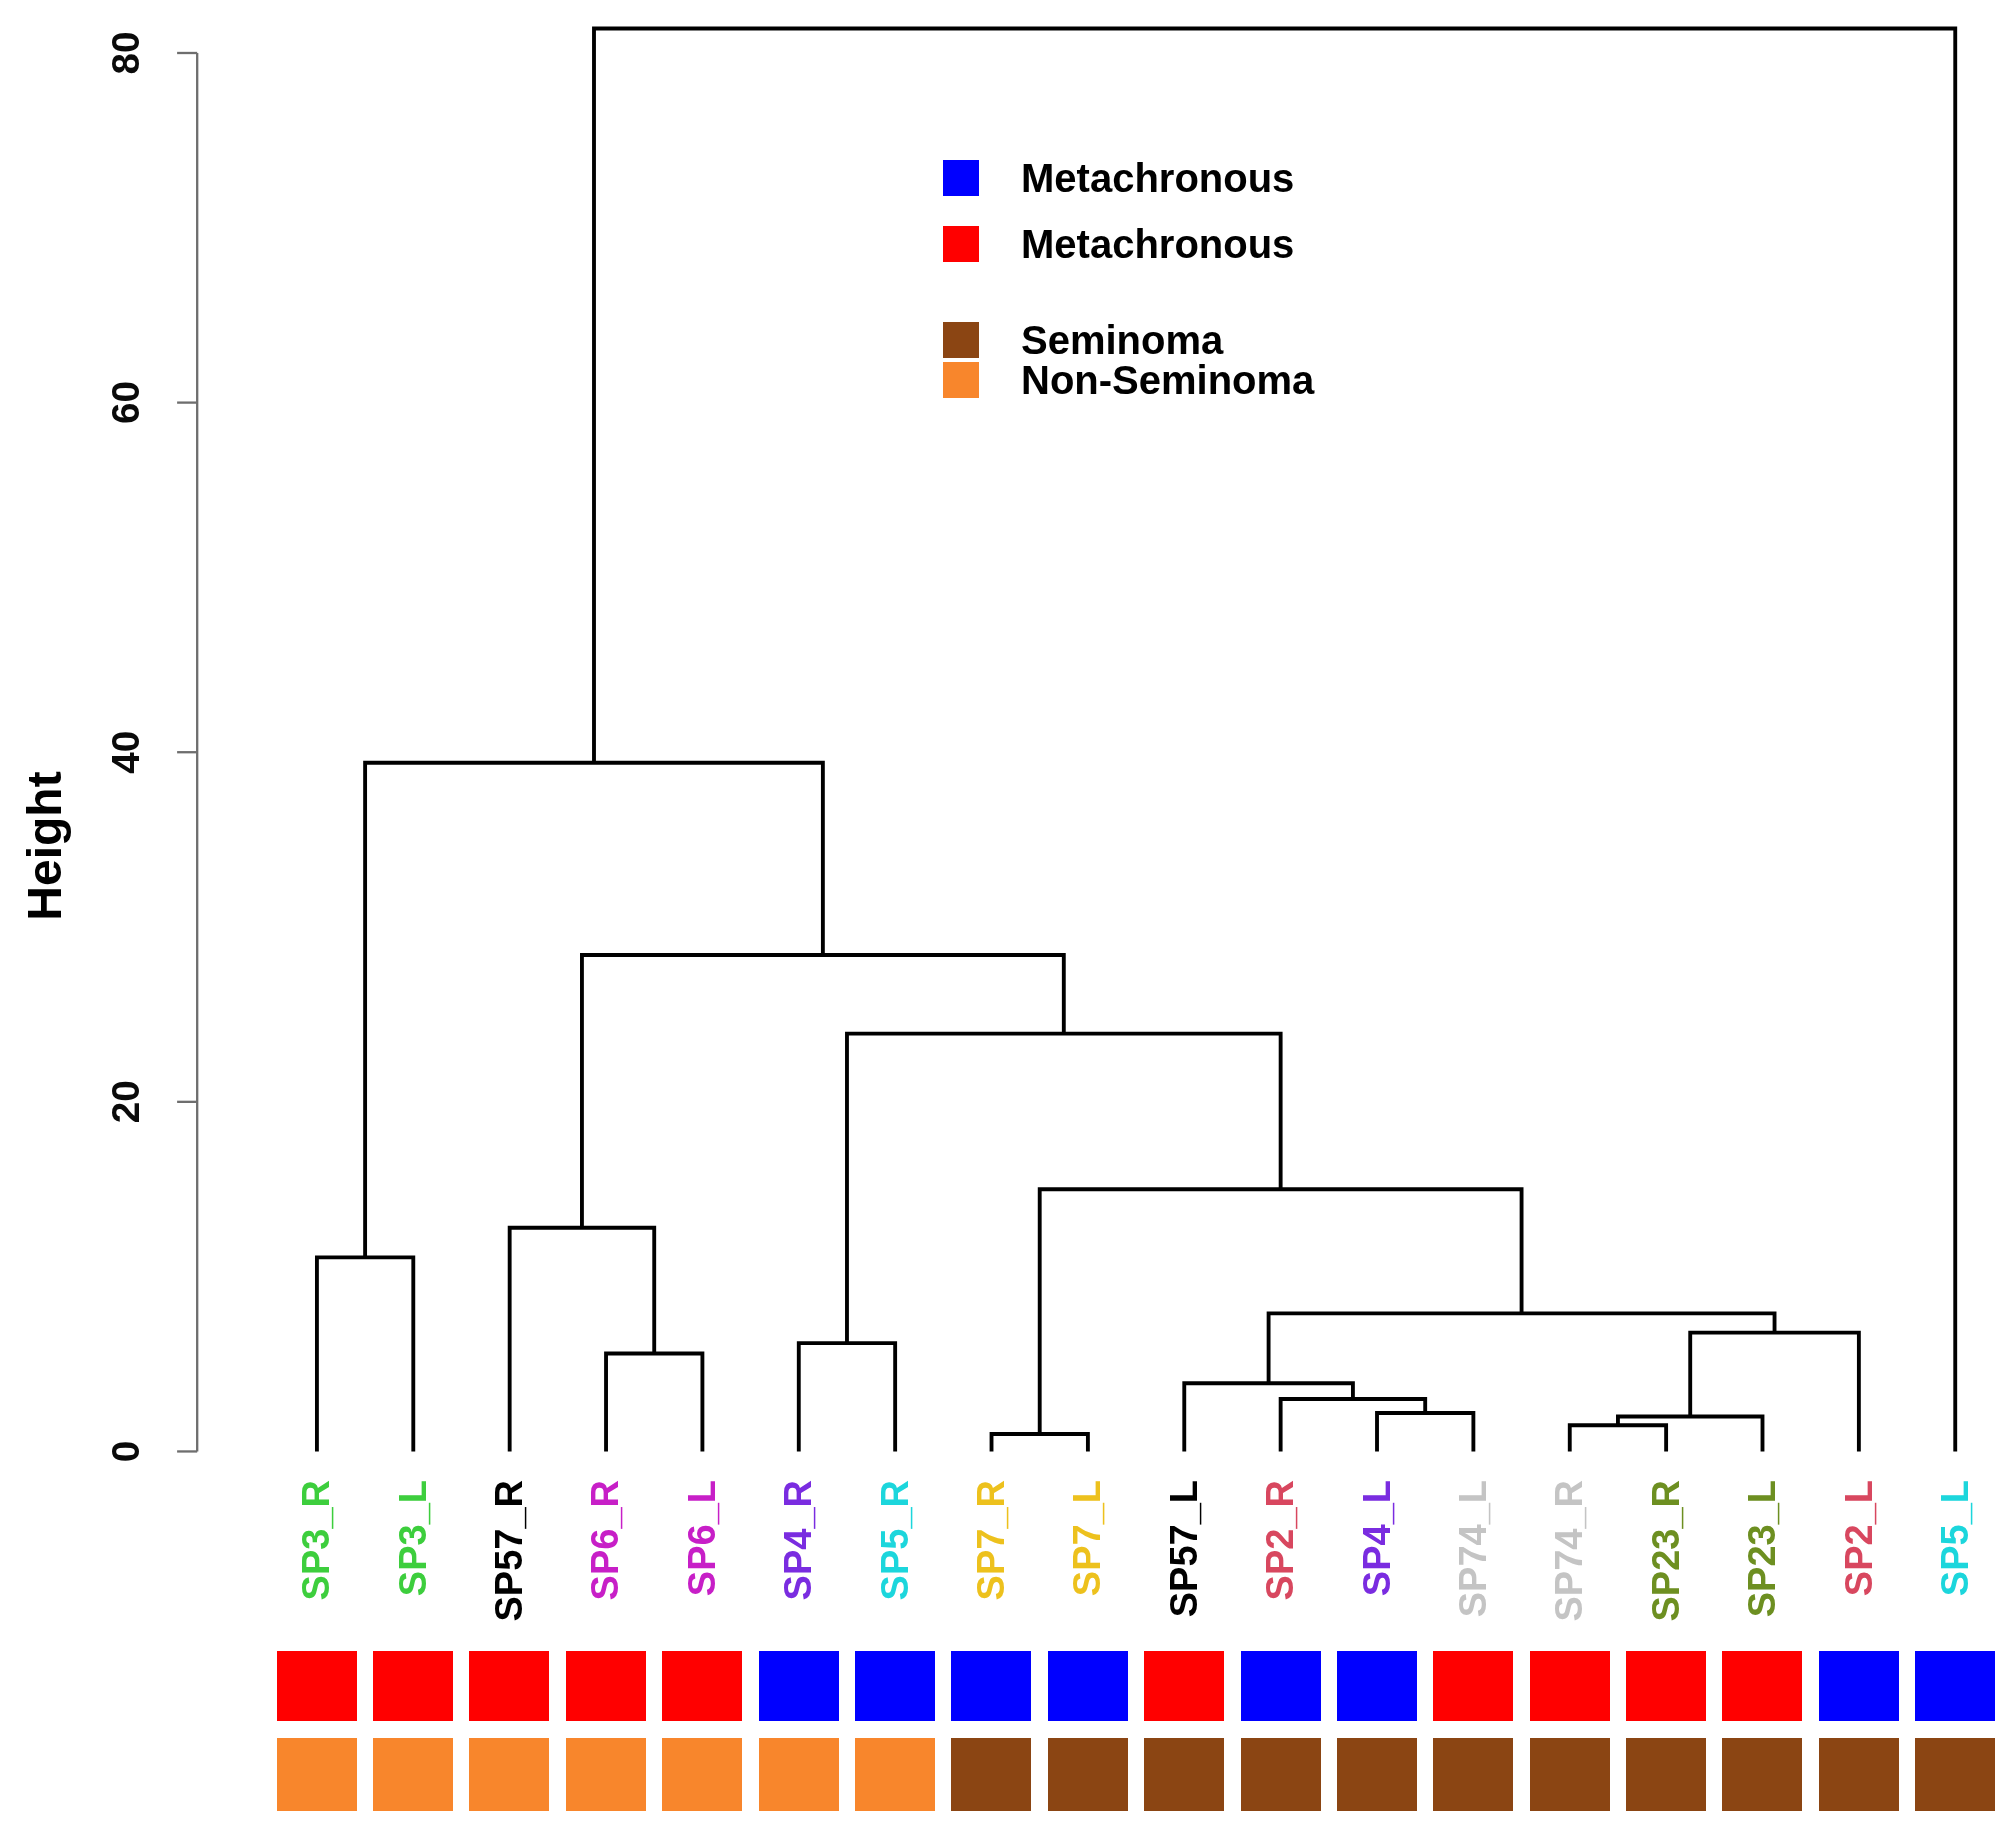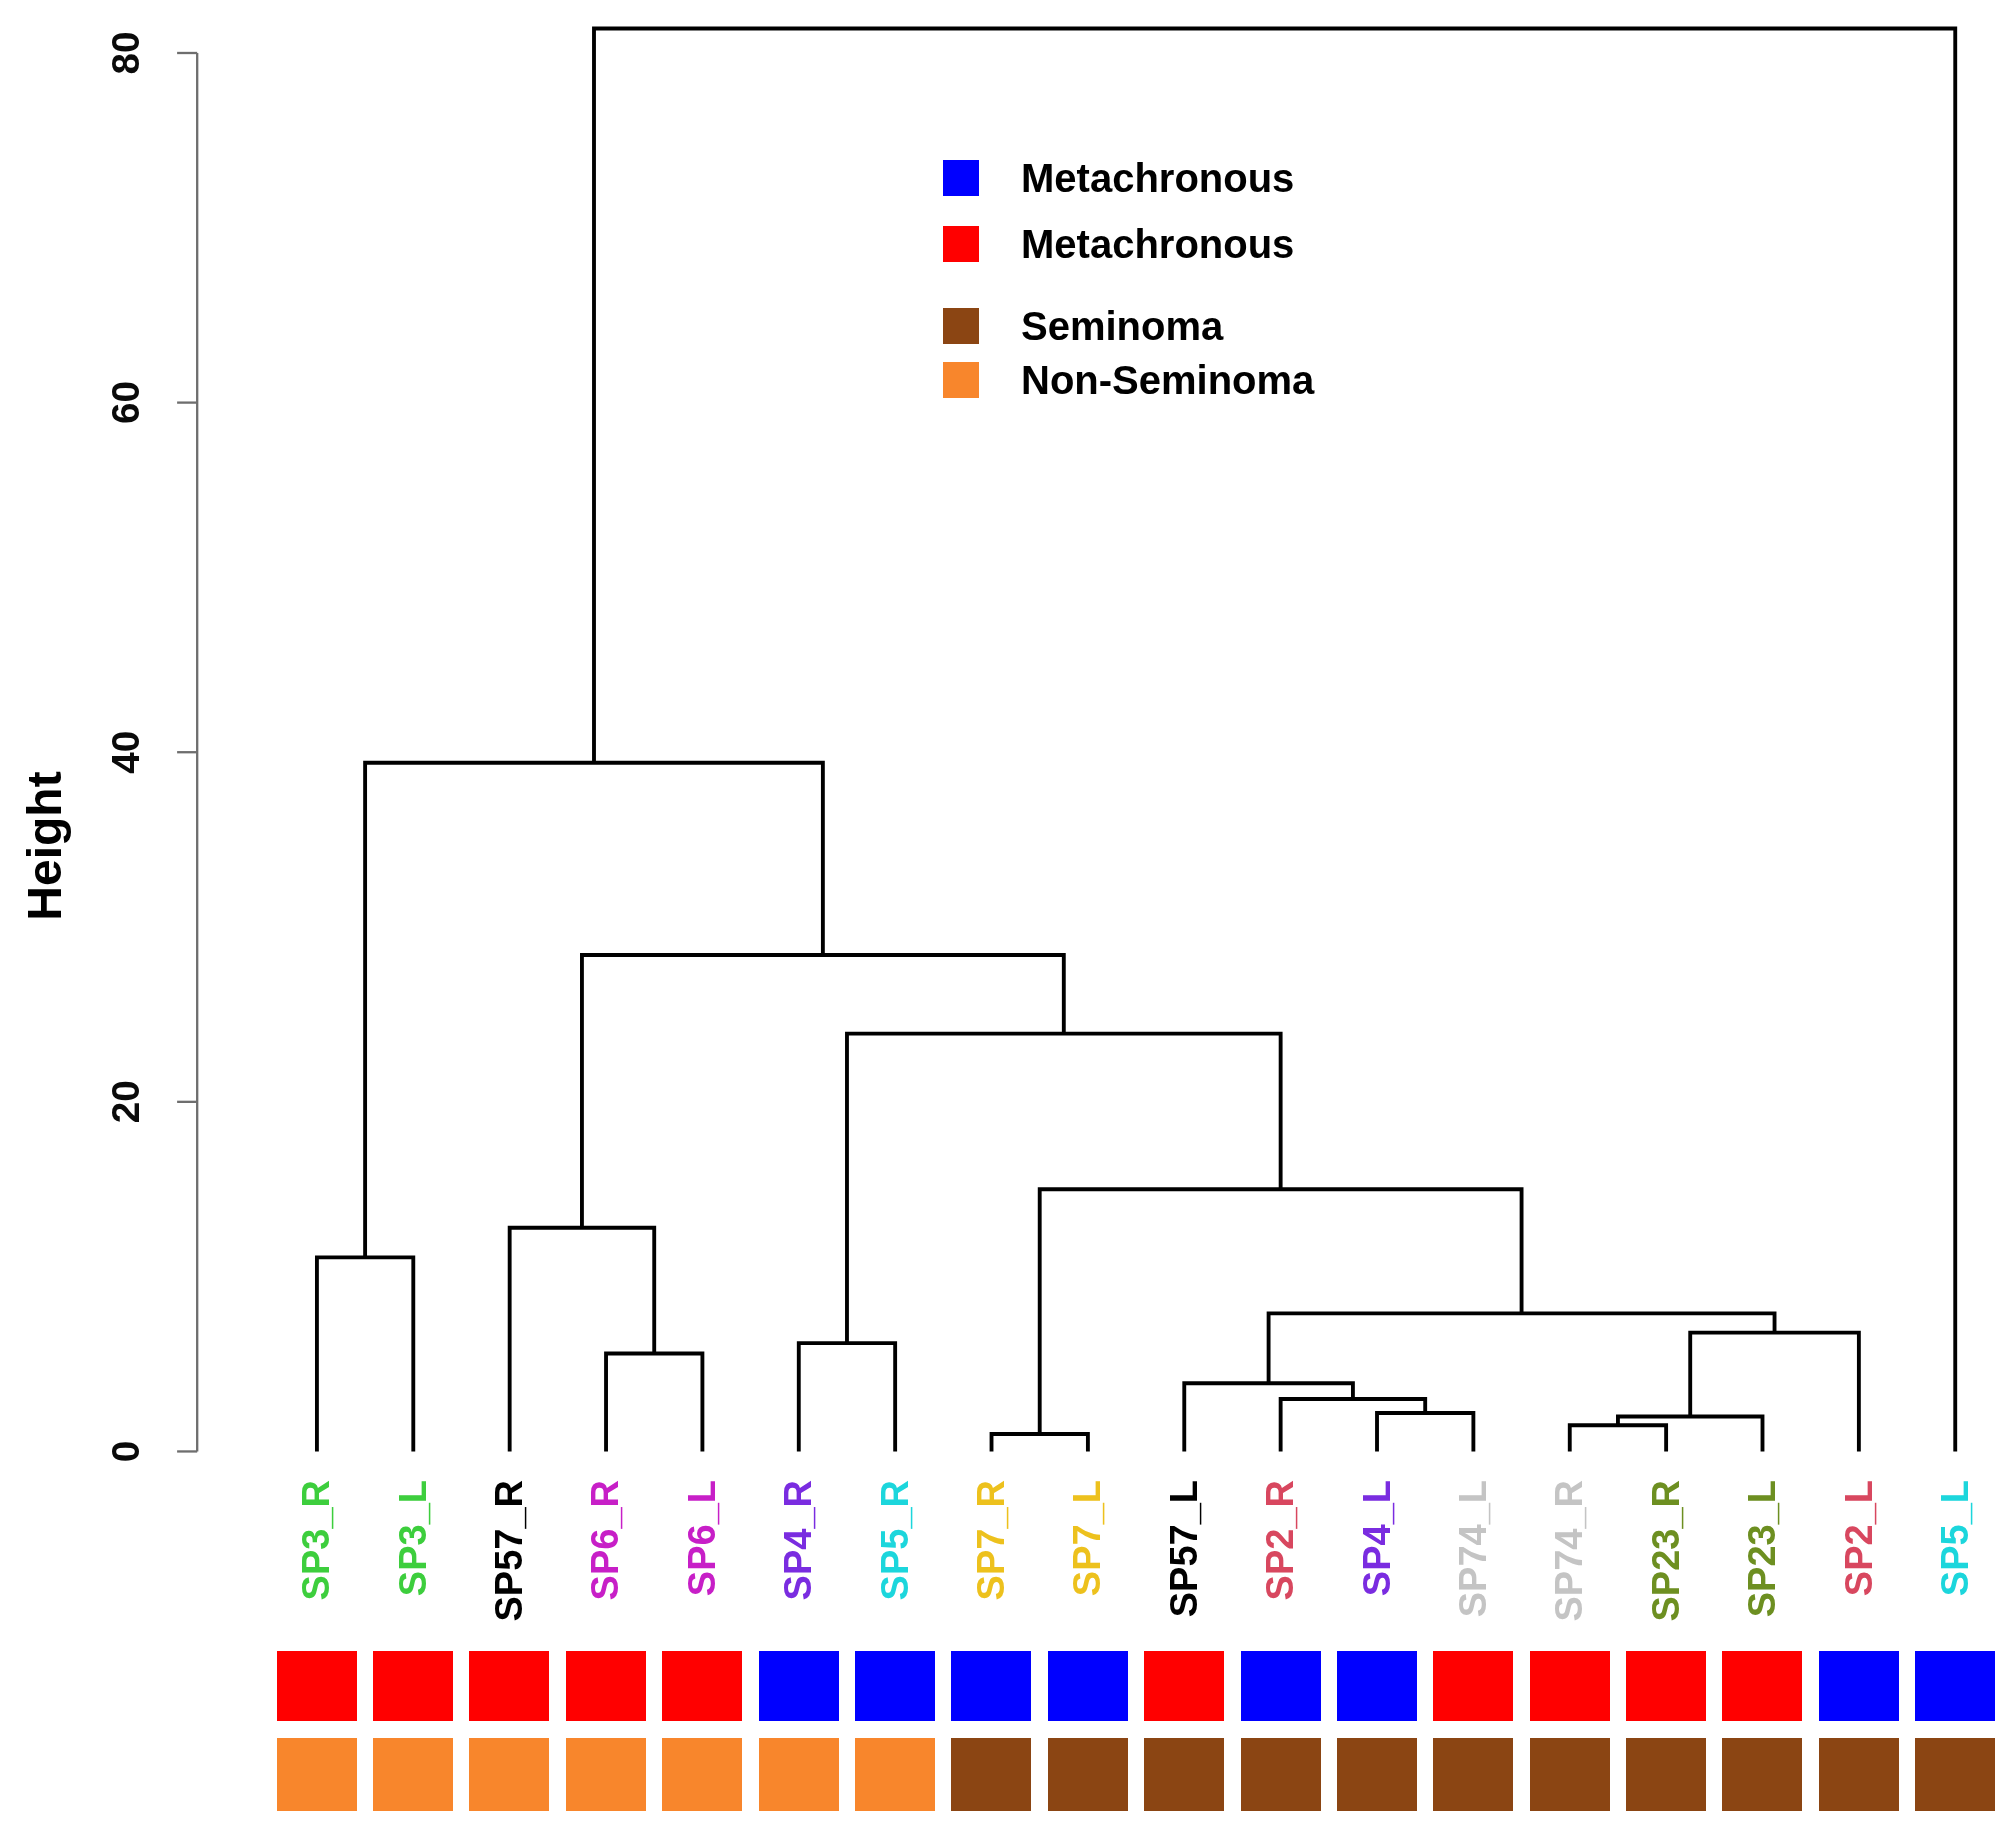--- a/index.html
+++ b/index.html
@@ -58,21 +58,21 @@
 
   <div class="legend">
     <div class="lg-row" style="top:158px">
       <span class="lg-sq" style="background-color: rgb(0, 0, 255);"></span>
       <span class="lg-tx">Metachronous</span>
     </div>
     <div class="lg-row" style="top:224px">
       <span class="lg-sq" style="background-color: rgb(255, 0, 0);"></span>
       <span class="lg-tx">Metachronous</span>
     </div>
-    <div class="lg-row" style="top:306px">
+    <div class="lg-row" style="top:320px">
       <span class="lg-sq" style="background-color: rgb(139, 69, 19);"></span>
       <span class="lg-tx">Seminoma</span>
     </div>
     <div class="lg-row" style="top:360px">
       <span class="lg-sq" style="background-color: rgb(248, 134, 44);"></span>
       <span class="lg-tx">Non-Seminoma</span>
     </div>
   </div>
 
   <div id="leaf-labels">

